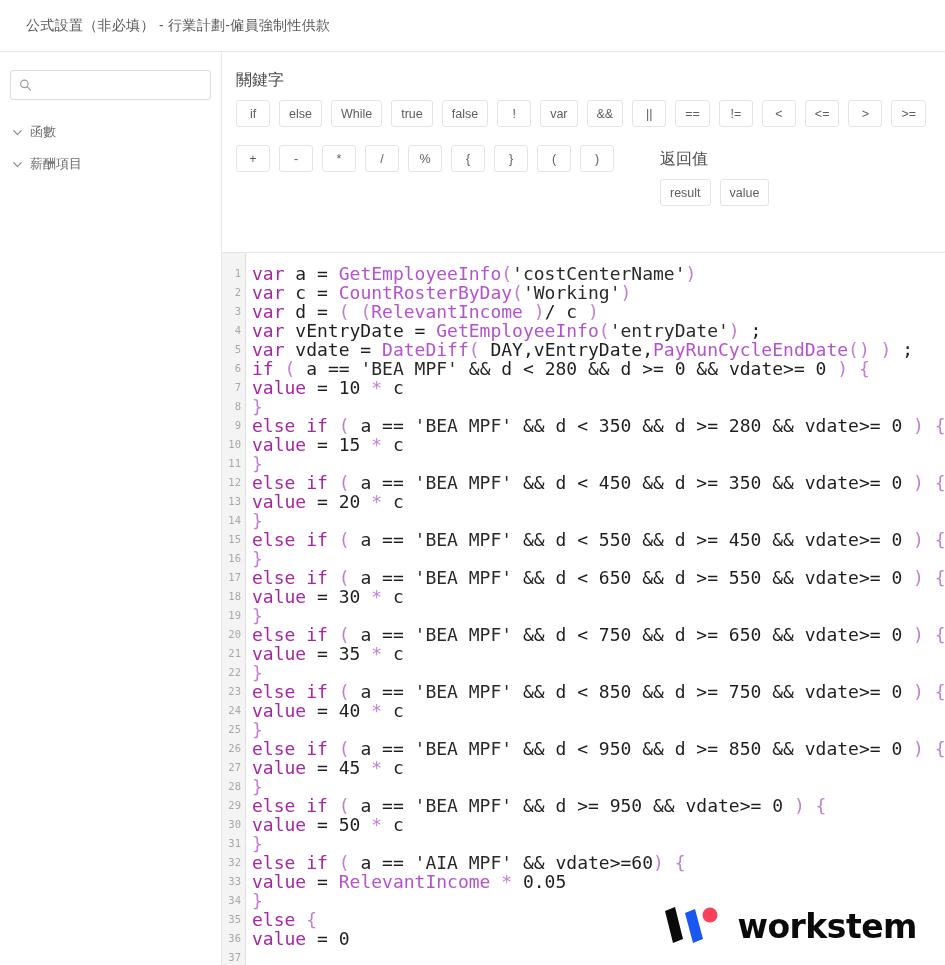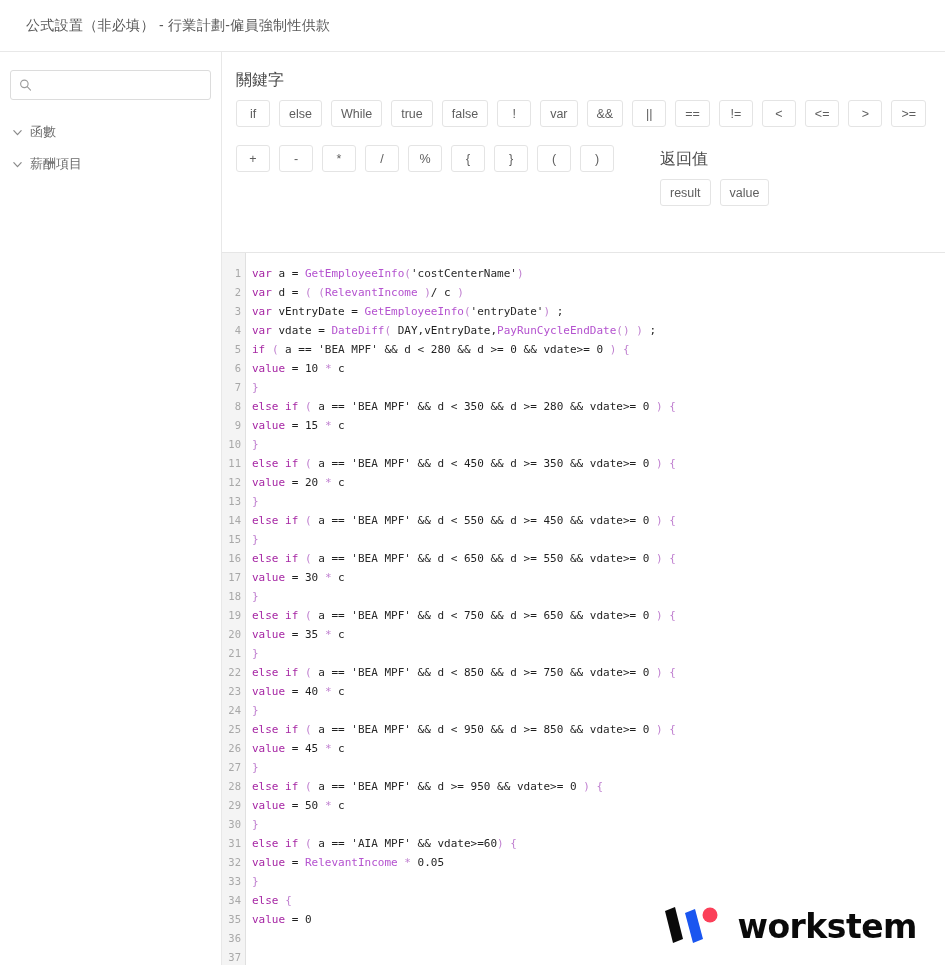--- a/index.html
+++ b/index.html
@@ -146,21 +146,21 @@
     line-height: 19px;
     color: #a8a8a8;
   }
   .code {
     flex: 1 1 auto;
     padding: 11px 0 0 6px;
     overflow: hidden;
   }
   .code-line {
     font-family: "DejaVu Sans Mono", monospace;
-    font-size: 11px;
+    font-size: 18px;
     line-height: 19px;
     color: #1f1f1f;
     white-space: pre;
   }
   .kw   { color: #a626a4; }
   .fn   { color: #b452cf; }
   .str  { color: #2a2a2a; }
   .op   { color: #c080d0; }
   .ident{ color: #1f1f1f; }
 
@@ -298,20 +298,21 @@
             <div>31</div>
             <div>32</div>
             <div>33</div>
             <div>34</div>
             <div>35</div>
             <div>36</div>
             <div>37</div>
           </div>
         <div class="code" id="code">
             <div class="code-line"><span class="kw">var</span><span class="ident"> a = </span><span class="fn">GetEmployeeInfo</span><span class="op">(</span><span class="str">'costCenterName'</span><span class="op">)</span></div>
+            <div class="code-line"><span class="kw">var</span><span class="ident"> c = </span><span class="fn">CountRosterByDay</span><span class="op">(</span><span class="str">'Working'</span><span class="op">)</span></div>
             <div class="code-line"><span class="kw">var</span><span class="ident"> d = </span><span class="op">( (</span><span class="fn">RelevantIncome</span><span class="op"> )</span><span class="ident">/ c </span><span class="op">)</span></div>
             <div class="code-line"><span class="kw">var</span><span class="ident"> vEntryDate = </span><span class="fn">GetEmployeeInfo</span><span class="op">(</span><span class="str">'entryDate'</span><span class="op">)</span><span class="ident"> ;</span></div>
             <div class="code-line"><span class="kw">var</span><span class="ident"> vdate = </span><span class="fn">DateDiff</span><span class="op">(</span><span class="ident"> DAY,vEntryDate,</span><span class="fn">PayRunCycleEndDate</span><span class="op">()</span><span class="ident"> </span><span class="op">)</span><span class="ident"> ;</span></div>
             <div class="code-line"><span class="kw">if</span><span class="ident"> </span><span class="op">(</span><span class="ident"> a == </span><span class="str">'BEA MPF'</span><span class="ident"> &amp;&amp; d &lt; 280 &amp;&amp; d &gt;= 0 &amp;&amp; vdate&gt;= 0 </span><span class="op">) {</span></div>
             <div class="code-line"><span class="kw">value</span><span class="ident"> = 10 </span><span class="op">*</span><span class="ident"> c</span></div>
             <div class="code-line"><span class="op">}</span></div>
             <div class="code-line"><span class="kw">else if</span><span class="ident"> </span><span class="op">(</span><span class="ident"> a == </span><span class="str">'BEA MPF'</span><span class="ident"> &amp;&amp; d &lt; 350 &amp;&amp; d &gt;= 280 &amp;&amp; vdate&gt;= 0 </span><span class="op">) {</span></div>
             <div class="code-line"><span class="kw">value</span><span class="ident"> = 15 </span><span class="op">*</span><span class="ident"> c</span></div>
             <div class="code-line"><span class="op">}</span></div>
             <div class="code-line"><span class="kw">else if</span><span class="ident"> </span><span class="op">(</span><span class="ident"> a == </span><span class="str">'BEA MPF'</span><span class="ident"> &amp;&amp; d &lt; 450 &amp;&amp; d &gt;= 350 &amp;&amp; vdate&gt;= 0 </span><span class="op">) {</span></div>

